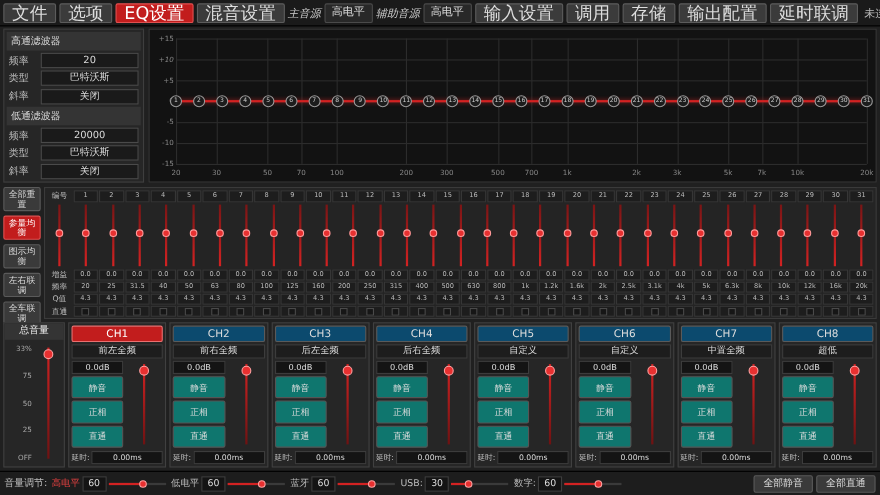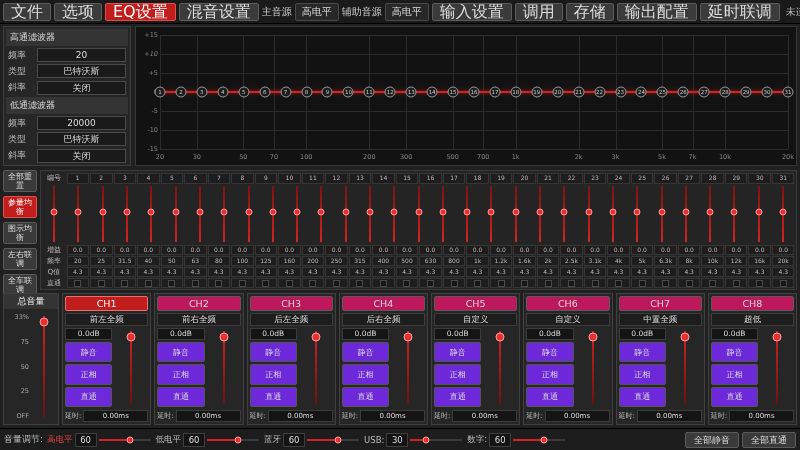--- a/index.html
+++ b/index.html
@@ -4,21 +4,21 @@
 <style>
   *{margin:0;padding:0;box-sizing:border-box;}
   html,body{width:800px;height:450px;overflow:hidden;background:#111;}
   body{font-family:"DejaVu Sans","Liberation Sans",sans-serif;}
   .app{width:800px;height:450px;background:#202020;position:relative;overflow:hidden;color:#ccc;}
 
   
   .topbar{position:absolute;top:0;left:0;right:0;height:24px;background:#1a1a1a;display:flex;align-items:center;gap:3px;padding:0 3px;border-bottom:1px solid #000;}
   .tb-btn{height:18px;line-height:16px;padding:0 7px;font-size:16px;background:#3b3b3b;border:1px solid #5c5c5c;color:#ddd;border-radius:2px;white-space:nowrap;cursor:pointer;}
   .tb-btn.red{background:#c21d1d;border-color:#e05050;color:#fff;}
-  .tb-label{font-size:10px;color:#ccc;white-space:nowrap;}
+  .tb-label{font-size:10px;color:#ccc;white-space:nowrap;font-style:italic;}
   .tb-val{height:18px;line-height:16px;padding:0 6px;font-size:10px;background:#282828;border:1px solid #4a4a4a;color:#ddd;border-radius:2px;white-space:nowrap;}
   .tb-right{margin-left:auto;display:flex;align-items:center;gap:3px;}
   .tb-status{font-size:10px;color:#bbb;padding:0 3px;white-space:nowrap;}
 
   
   .upper{position:absolute;top:26px;left:3px;right:3px;height:140px;display:flex;gap:4px;}
   .fpanel{width:128px;background:#262626;border:1px solid #3e3e3e;padding:2px;display:flex;flex-direction:column;gap:2px;}
   .fp-title{background:#343434;font-size:9px;color:#ddd;padding:2px 4px;}
   .fp-row{display:flex;align-items:center;gap:3px;padding:0 2px;flex:1;}
   .fp-lab{font-size:9px;color:#bbb;width:26px;flex:none;}
@@ -52,27 +52,27 @@
 
   
   .chrow{position:absolute;top:293px;left:3px;right:3px;height:132px;display:flex;gap:3px;}
   .master{width:56px;background:#262626;border:1px solid #404040;display:flex;flex-direction:column;}
   .master-title{height:15px;background:#343434;font-size:9px;color:#eee;text-align:center;line-height:15px;}
   .master-body{flex:1;display:flex;padding:4px 2px;}
   .mscale{width:26px;display:flex;flex-direction:column;justify-content:space-between;font-size:6.5px;color:#aaa;text-align:right;padding-right:3px;}
   .mslider{flex:1;position:relative;}
   .chanwrap{display:flex;flex:1;gap:3px;}
   .chan{flex:1;background:#262626;border:1px solid #404040;display:flex;flex-direction:column;padding:2px;gap:2px;}
-  .chbtn{height:15px;background:#be185d;border:1px solid #5a5a5a;color:#ddd;font-size:9.5px;text-align:center;line-height:13px;border-radius:2px;cursor:pointer;}
+  .chbtn{height:15px;background:#0c4a6e;border:1px solid #5a5a5a;color:#ddd;font-size:9.5px;text-align:center;line-height:13px;border-radius:2px;cursor:pointer;}
   .chbtn.active{background:#c21d1d;border-color:#e87070;color:#fff;}
   .chname{height:13px;background:#1d1d1d;border:1px solid #3c3c3c;font-size:8.5px;color:#ddd;text-align:center;line-height:11px;overflow:hidden;}
   .chbody{flex:1;display:flex;gap:2px;}
   .chleft{flex:1.4;display:flex;flex-direction:column;gap:2px;}
   .chdb{height:12px;background:#141414;border:1px solid #3c3c3c;font-size:7.5px;color:#ddd;text-align:center;line-height:10px;}
-  .chsb{flex:1;background:#6d28d9;border:1px solid #555;font-size:8px;color:#ddd;text-align:center;display:flex;align-items:center;justify-content:center;border-radius:2px;cursor:pointer;}
+  .chsb{flex:1;background:#0f766e;border:1px solid #555;font-size:8px;color:#ddd;text-align:center;display:flex;align-items:center;justify-content:center;border-radius:2px;cursor:pointer;}
   .chslider{flex:1;position:relative;}
   .vtrack{position:absolute;left:50%;top:3px;bottom:3px;width:2px;margin-left:-1px;background:linear-gradient(#d32222,#6e1212);}
   .vthumb{position:absolute;left:50%;width:9px;height:9px;border-radius:50%;background:#e83030;border:1px solid #ffa0a0;transform:translate(-50%,-50%);cursor:pointer;}
   .chdelay{height:13px;display:flex;align-items:center;gap:2px;}
   .chdlab{font-size:7px;color:#bbb;white-space:nowrap;}
   .chdval{flex:1;height:12px;background:#141414;border:1px solid #3c3c3c;font-size:7px;color:#ddd;text-align:center;line-height:10px;}
 
   
   .bottombar{position:absolute;left:0;right:0;bottom:0;height:22px;background:#1d1d1d;border-top:1px solid #000;display:flex;align-items:center;gap:4px;padding:0 4px;}
   .bb-title{font-size:9px;color:#bbb;white-space:nowrap;}

